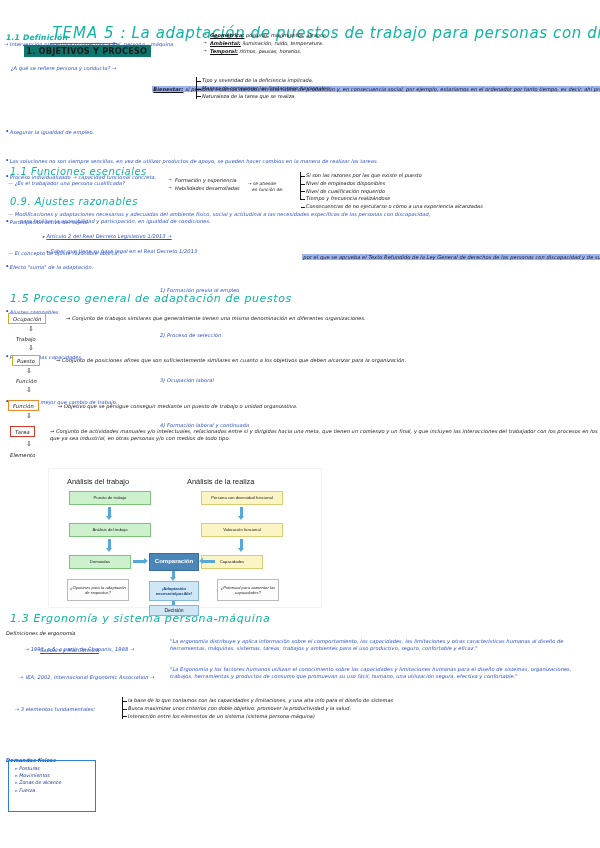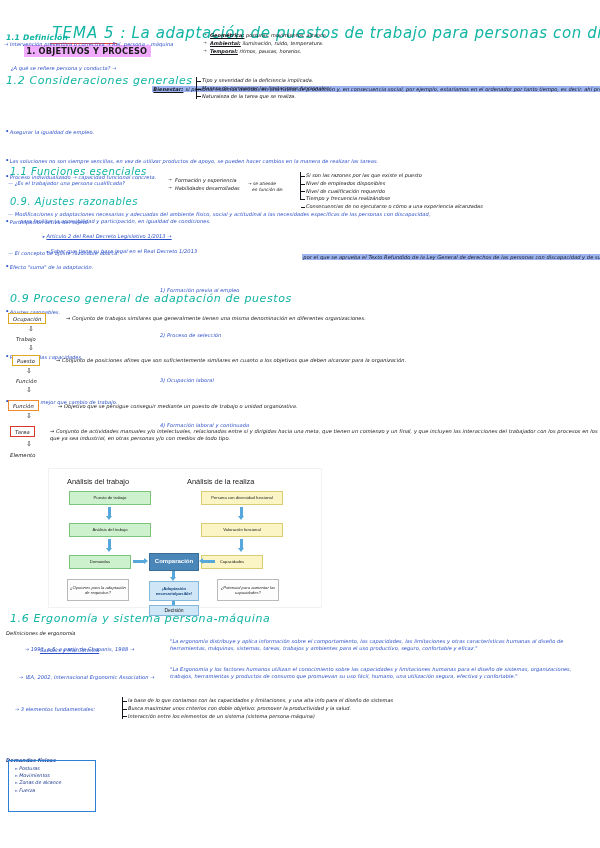--- a/index.html
+++ b/index.html
@@ -15,21 +15,21 @@
   .title{
     font-size:15px;color:#12b5a4;letter-spacing:.6px;
     font-style:italic;
   }
   .tema-box{
     border-bottom:1.6px solid #e8463c;padding:0 2px 1px 2px;
     font-size:15px;color:#12b5a4;font-style:italic;letter-spacing:1px;
   }
   .h1{
     font-size:8.2px;color:#1a1a1a;font-weight:700;letter-spacing:.2px;
-    background:#f0abfc;padding:1px 4px 1px 2px;display:inline-block;
+    background:#0f766e;padding:1px 4px 1px 2px;display:inline-block;
   }
   .h2{font-size:7.6px;color:#12b5a4;font-weight:700;font-style:italic;letter-spacing:.2px;}
   .h2b{font-size:11px;color:#12b5a4;font-style:italic;letter-spacing:.6px;}
   .h2c{font-size:10px;color:#12b5a4;font-style:italic;letter-spacing:.5px;}
   .ink{font-size:5.1px;color:#1b3a8f;letter-spacing:.05px;line-height:1.38;font-style:italic;}
   .ink-dk{font-size:5.1px;color:#15151b;letter-spacing:.05px;line-height:1.38;font-style:italic;}
   .ink-blue{color:#2b4fc8;}
   .xs{font-size:4.3px;}
   .u{text-decoration:underline;}
   .hl{background:#9db4f0;padding:0 1px;}
@@ -108,21 +108,20 @@
     <div class="li"><span class="u" style="font-weight:700">Temporal:</span><span> ritmos, pausas, horarios.</span></div>
   </div>
 
   <div class="abs ink ink-blue" style="left:4px;top:58px;">
     <span>¿A qué se refiere persona y conducta? →</span>
   </div>
   <div class="abs" style="left:132px;top:57px;width:466px;">
     <span class="hl ink" style="color:#15151b;font-weight:700;text-decoration:underline;">Bienestar:</span><span class="hl ink" style="color:#15151b;display:inline;">si personal estamos metidos en una rutina de producción y, en consecuencia social, por ejemplo, estaríamos en el ordenador por tanto tiempo, es decir, ahí problemas ya existe.</span>
   </div>
 
-  <div class="abs h2b" style="left:6px;top:74px;">1.2 Consideraciones generales</div>
 
   <div class="abs" style="left:6px;top:91px;width:300px;">
     <div class="ink ink-blue bul">Asegurar la igualdad de empleo.</div>
     <div class="ink ink-blue bul">Proceso individualizado → capacidad funcional concreta.</div>
     <div class="ink ink-blue bul">Participación activa del sujeto.</div>
     <div class="ink ink-blue bul">Efecto "suma" de la adaptación.</div>
     <div class="ink ink-blue bul">Ajustes razonables.</div>
     <div class="ink ink-blue bul">Proceso en las capacidades.</div>
     <div class="ink ink-blue bul">Adaptación mejor que cambio de trabajo.</div>
   </div>
@@ -168,21 +167,21 @@
 
   <div class="abs ink ink-blue dash" style="left:8px;top:250px;">El concepto de ajuste razonable abarca:</div>
   <div class="abs" style="left:160px;top:249px;">
     <div class="ink ink-blue">1) Formación previa al empleo</div>
     <div class="ink ink-blue">2) Proceso de selección</div>
     <div class="ink ink-blue">3) Ocupación laboral</div>
     <div class="ink ink-blue">4) Formación laboral y continuada</div>
     <div class="ink ink-blue">5) Promoción profesional.</div>
   </div>
 
-  <div class="abs h2b" style="left:10px;top:292px;">0.9 Proceso general de adaptación de puestos</div>
+  <div class="abs h2b" style="left:10px;top:292px;">1.5 Proceso general de adaptación de puestos</div>
 
   <div class="kbox" style="left:8px;top:313px;">Ocupación</div>
   <div class="abs ink-dk" style="left:66px;top:315px;width:530px;white-space:normal;">
     <span style="font-size:5px;">→ </span><span>Conjunto de trabajos similares que generalmente tienen una misma denominación en diferentes organizaciones.</span>
   </div>
   <div class="dn" style="left:28px;top:325px;">⇩</div>
   <div class="kplain" style="left:16px;top:336px;">Trabajo</div>
   <div class="dn" style="left:28px;top:344px;">⇩</div>
 
   <div class="kbox" style="left:12px;top:355px;">Puesto</div>
@@ -236,21 +235,21 @@
     <div class="ahead d" style="left:121px;top:108px;"></div>
 
     <div class="nb white" style="left:18px;top:110px;width:62px;height:22px;">¿Opciones para la adaptación de requisitos?</div>
     <div class="nb lblue bold" style="left:100px;top:112px;width:50px;height:20px;color:#15427a;">¡Adaptación necesaria/posible!</div>
     <div class="nb white" style="left:168px;top:110px;width:62px;height:22px;">¿Potencial para aumentar las capacidades?</div>
 
     <div class="ar v" style="left:123px;top:132px;height:4px;"></div>
     <div class="nb lblue" style="left:100px;top:136px;width:50px;height:11px;font-size:5px;">Decisión</div>
   </div>
 
-  <div class="abs h2b" style="left:10px;top:612px;">1.6 Ergonomía y sistema persona-máquina</div>
+  <div class="abs h2b" style="left:10px;top:612px;">1.3 Ergonomía y sistema persona-máquina</div>
   <div class="abs ink-dk" style="left:6px;top:630px;">Definiciones de ergonomía</div>
 
   <div class="abs ink" style="left:18px;top:639px;color:#2b4fc8;">
     <span>→ </span><span>1993, p.5; a partir de Chapanis, 1988 →</span>
   </div>
   <div class="abs ink u" style="left:40px;top:647px;color:#2b4fc8;">Sanders y MacCormick</div>
   <div class="abs ink ink-blue" style="left:170px;top:638px;width:425px;white-space:normal;line-height:1.45;">"La ergonomía distribuye y aplica información sobre el comportamiento, las capacidades, las limitaciones y otras características humanas al diseño de herramientas, máquinas, sistemas, tareas, trabajos y ambientes para el uso productivo, seguro, confortable y eficaz."</div>
 
   <div class="abs ink" style="left:12px;top:667px;color:#2b4fc8;">
     <span>→ </span><span class="hl" style="background:none;">IEA, 2002, Internacional Ergonomic Association →</span>

